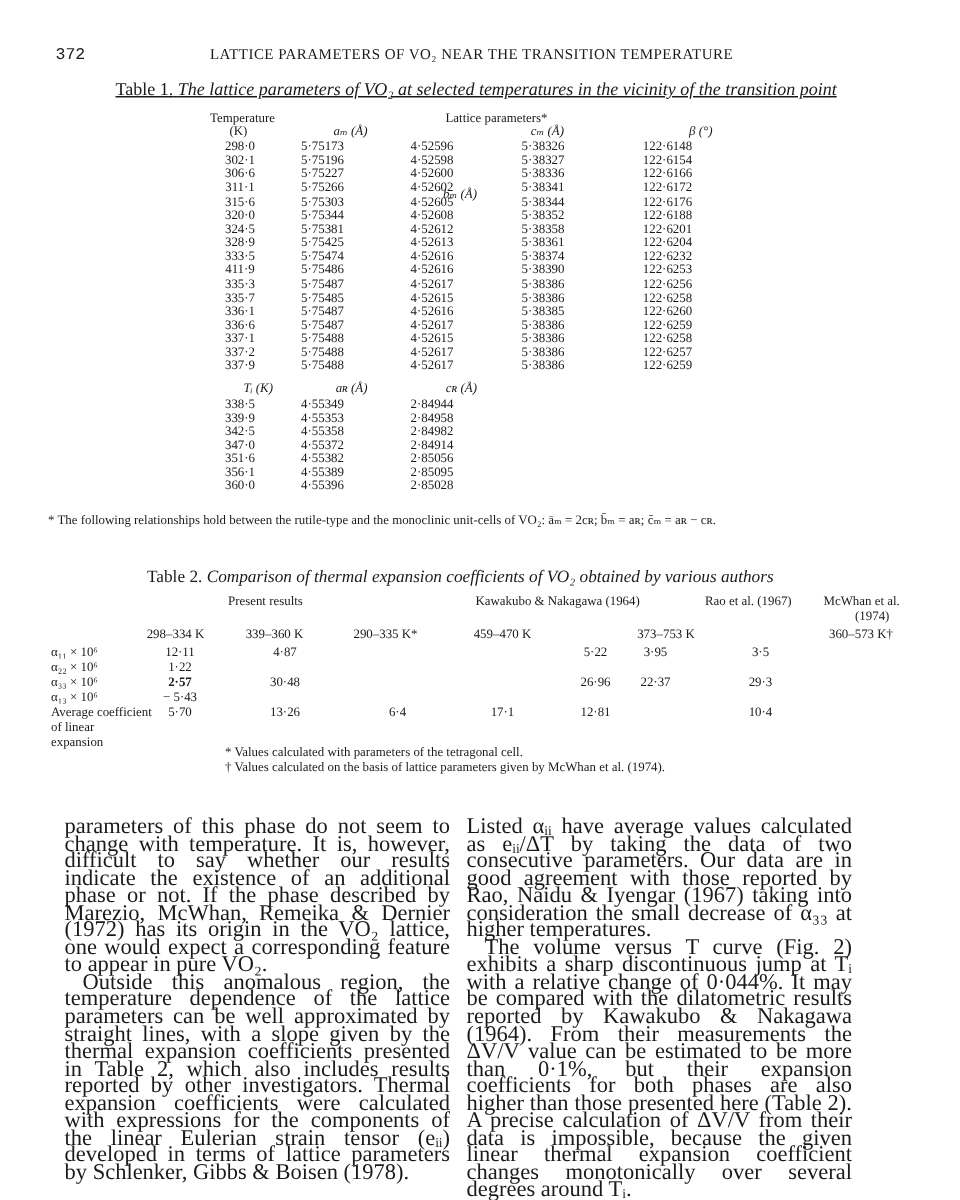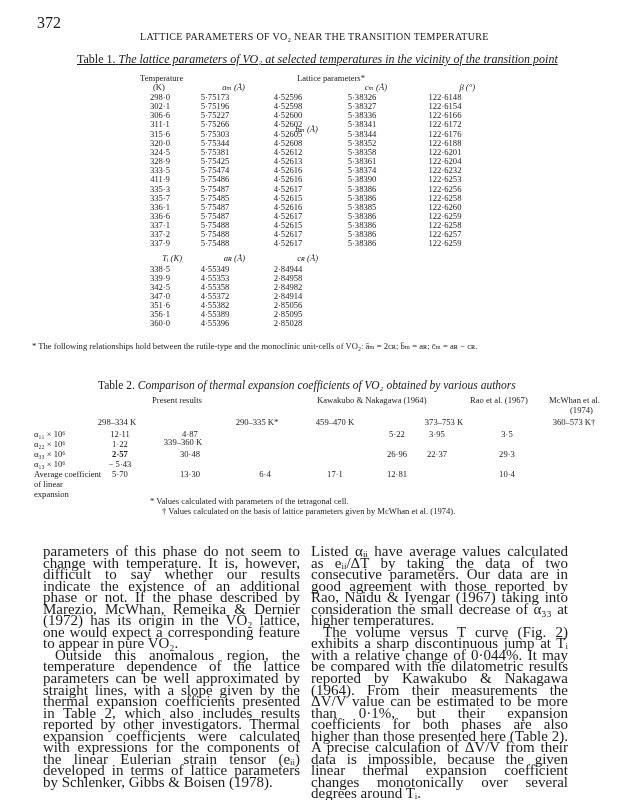--- a/index.html
+++ b/index.html
@@ -1,19 +1,19 @@
 <!DOCTYPE html>
 <html><head>
 <meta charset="utf-8">
 <style>
   html, body { margin: 0; padding: 0; background: #ffffff; }
   body { width: 640px; height: 800px; position: relative; overflow: hidden;
          font-family: "Liberation Serif", "DejaVu Serif", serif; color: #1a1a1a; }
   .abs { position: absolute; }
-  .page-num { left: 37px; top: 14px; font-size: 16px; }
+  .page-num { left: 37px; top: 31px; font-size: 11px; font-family: Liberation Mono, monospace; }
   .running-head { left: 140px; top: 31px; font-size: 10px; letter-spacing: 0.3px; }
   .t1-caption { left: 77px; top: 52px; font-size: 12px; text-decoration: underline; }
   .t2-caption { left: 98px; top: 379px; font-size: 11.5px; }
   i, .it { font-style: italic; }
 
   
   .t1 { position: absolute; left: 140px; top: 72px; font-size: 8.6px; line-height: 9.2px; }
   .t1 .hdr { position: absolute; white-space: nowrap; text-align: right; }
   .t1 .row { position: absolute; left: 0; height: 9.2px; white-space: nowrap; }
   .t1 .cell { position: absolute; top: 0; text-align: center; width: 60px; }
@@ -49,21 +49,21 @@
   <span>Table 1.</span>
   <i>The lattice parameters of VO₂ at selected temperatures in the vicinity of the transition point</i>
 </div>
 
 <div class="t1" id="t1">
     <div class="hdr" style="left:0px;top:2px;">Temperature</div>
     <div class="hdr" style="left:157px;top:2px;">Lattice parameters*</div>
     <div class="hdr" style="left:13px;top:11px;">(K)</div>
     <div class="hdr it" style="left:45px;top:11px;width:60px;">aₘ (Å)</div>
     <div class="hdr it" style="left:118px;top:11px;width:60px;margin-top:42px;">bₘ (Å)</div>
-    <div class="hdr it" style="left:187px;top:11px;width:60px;">cₘ (Å)</div>
+    <div class="hdr it" style="left:176px;top:11px;width:60px;">cₘ (Å)</div>
     <div class="hdr it" style="left:275px;top:11px;width:60px;">β (°)</div>
     <div class="row" style="top: 21px;">
       <div class="cell c0">298·0</div>
       <div class="cell c1">5·75173</div>
       <div class="cell c2">4·52596</div>
       <div class="cell c3">5·38326</div>
       <div class="cell c4">122·6148</div>
     </div>
     <div class="row" style="top: 30.15px;">
       <div class="cell c0">302·1</div>
@@ -224,21 +224,21 @@
   <i>Comparison of thermal expansion coefficients of VO₂ obtained by various authors</i>
 </div>
 
 <div class="t2" id="t2">
     <div class="lbl" style="left:152px;top:396px;">Present results</div>
     <div class="lbl" style="left:317px;top:396px;">Kawakubo &amp; Nakagawa (1964)</div>
     <div class="lbl" style="left:470px;top:396px;">Rao et al. (1967)</div>
     <div class="lbl" style="left:549px;top:396px;">McWhan et al.</div>
     <div class="lbl" style="left:570px;top:406px;">(1974)</div>
     <div class="v" style="left:87px;top:418px;width:60px;">298–334 K</div>
-    <div class="v" style="left:153px;top:438px;width:60px;">339–360 K</div>
+    <div class="v" style="left:153px;top:418px;width:60px;">339–360 K</div>
     <div class="v" style="left:227px;top:418px;width:60px;">290–335 K*</div>
     <div class="v" style="left:305px;top:418px;width:60px;">459–470 K</div>
     <div class="v" style="left:414px;top:418px;width:60px;">373–753 K</div>
     <div class="v" style="left:544px;top:418px;width:60px;">360–573 K†</div>
     <div class="lbl" style="left:34px;top:430px;">α₁₁ × 10⁶</div>
     <div class="v" style="left:100px;top:430px;width:40px;">12·11</div>
     <div class="v" style="left:170px;top:430px;width:40px;">4·87</div>
     <div class="v" style="left:377px;top:430px;width:40px;">5·22</div>
     <div class="v" style="left:417px;top:430px;width:40px;">3·95</div>
     <div class="v" style="left:487px;top:430px;width:40px;">3·5</div>
@@ -249,27 +249,27 @@
     <div class="v" style="left:170px;top:450px;width:40px;">30·48</div>
     <div class="v" style="left:377px;top:450px;width:40px;">26·96</div>
     <div class="v" style="left:417px;top:450px;width:40px;">22·37</div>
     <div class="v" style="left:487px;top:450px;width:40px;">29·3</div>
     <div class="lbl" style="left:34px;top:460px;">α₁₃ × 10⁶</div>
     <div class="v" style="left:100px;top:460px;width:40px;">− 5·43</div>
     <div class="lbl" style="left:34px;top:470px;">Average coefficient</div>
     <div class="lbl" style="left:34px;top:480px;">of linear</div>
     <div class="lbl" style="left:34px;top:490px;">expansion</div>
     <div class="v" style="left:100px;top:470px;width:40px;">5·70</div>
-    <div class="v" style="left:170px;top:470px;width:40px;">13·30</div>
+    <div class="v" style="left:170px;top:470px;width:40px;">13·26</div>
     <div class="v" style="left:245px;top:470px;width:40px;">6·4</div>
     <div class="v" style="left:315px;top:470px;width:40px;">17·1</div>
     <div class="v" style="left:377px;top:470px;width:40px;">12·81</div>
     <div class="v" style="left:487px;top:470px;width:40px;">10·4</div>
     <div class="lbl t2-foot" style="left:150px;top:497px;text-align:center;">* Values calculated with parameters of the tetragonal cell.</div>
-    <div class="lbl t2-foot" style="left:150px;top:507px;margin-left:12px;">† Values calculated on the basis of lattice parameters given by McWhan et al. (1974).</div>
+    <div class="lbl t2-foot" style="left:150px;top:507px;">† Values calculated on the basis of lattice parameters given by McWhan et al. (1974).</div>
   </div>
 
 <div class="col col-left">
   <p>parameters of this phase do not seem to change with temperature. It is, however, difficult to say whether our results indicate the existence of an additional phase or not. If the phase described by Marezio, McWhan, Remeika &amp; Dernier (1972) has its origin in the VO₂ lattice, one would expect a corresponding feature to appear in pure VO₂.</p>
   <p>Outside this anomalous region, the temperature dependence of the lattice parameters can be well approximated by straight lines, with a slope given by the thermal expansion coefficients presented in Table 2, which also includes results reported by other investigators. Thermal expansion coefficients were calculated with expressions for the components of the linear Eulerian strain tensor (eᵢᵢ) developed in terms of lattice parameters by Schlenker, Gibbs &amp; Boisen (1978).</p>
 </div>
 <div class="col col-right">
   <p>Listed αᵢᵢ have average values calculated as eᵢᵢ/ΔT by taking the data of two consecutive parameters. Our data are in good agreement with those reported by Rao, Naidu &amp; Iyengar (1967) taking into consideration the small decrease of α₃₃ at higher temperatures.</p>
   <p>The volume versus T curve (Fig. 2) exhibits a sharp discontinuous jump at Tᵢ with a relative change of 0·044%. It may be compared with the dilatometric results reported by Kawakubo &amp; Nakagawa (1964). From their measurements the ΔV/V value can be estimated to be more than 0·1%, but their expansion coefficients for both phases are also higher than those presented here (Table 2). A precise calculation of ΔV/V from their data is impossible, because the given linear thermal expansion coefficient changes monotonically over several degrees around Tᵢ.</p>
 </div>

